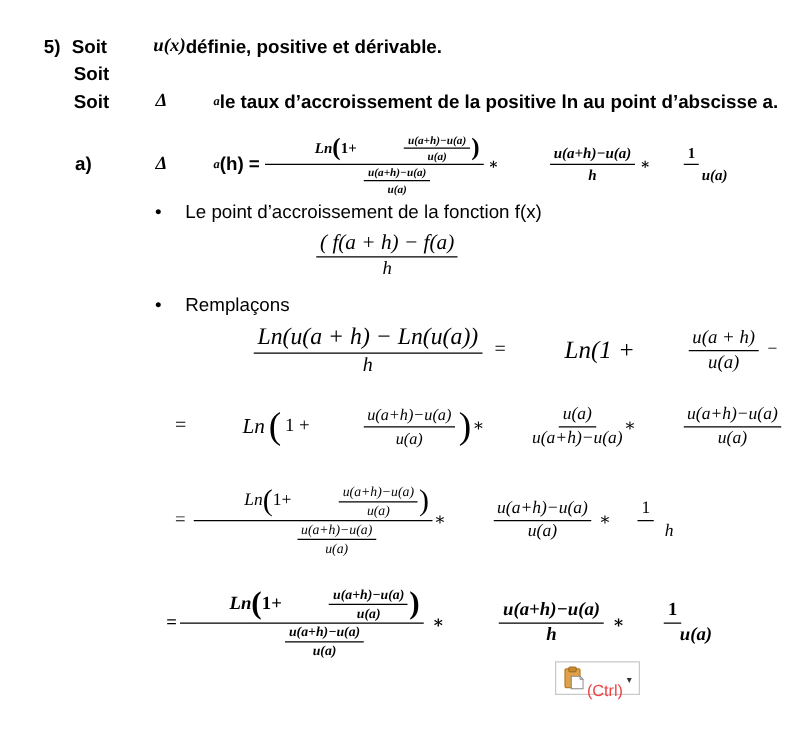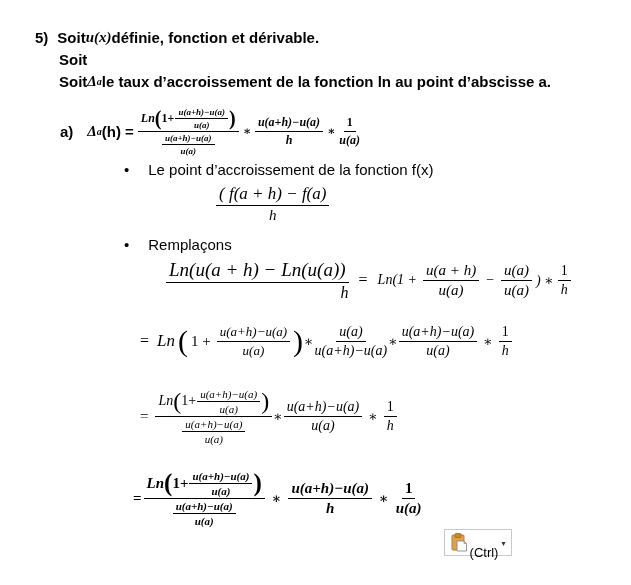--- a/index.html
+++ b/index.html
@@ -2,60 +2,60 @@
 <html><head>
 <meta charset="utf-8">
 <style>
   html,body{margin:0;padding:0;background:#ffffff;}
   .page{position:relative;width:631px;height:585px;background:#ffffff;color:#000;
         font-family:"Liberation Sans",sans-serif;overflow:hidden;}
   .abs{position:absolute;white-space:nowrap;}
   .row{display:flex;align-items:center;white-space:nowrap;}
   .b{font-weight:bold;}
   
-  .m{font-family:"Liberation Serif","DejaVu Serif",serif;font-style:italic;}
+  .m{font-family:"Liberation Serif","DejaVu Serif",serif;font-style:italic;margin-left:37px;}
   .mu{font-family:"Liberation Serif","DejaVu Serif",serif;font-style:normal;}
   
   .fr{display:inline-flex;flex-direction:column;align-items:center;vertical-align:middle;}
   .fr .nu{display:inline-flex;align-items:center;justify-content:center;
           border-bottom:1px solid #000;padding:0 3px 1px;white-space:nowrap;}
   .fr .de{display:inline-flex;align-items:center;justify-content:center;
           padding-top:1px;white-space:nowrap;}
   .tp{font-style:normal;font-family:"Liberation Serif",serif;line-height:0.75;font-weight:normal;}
   .tpb{font-style:normal;font-family:"Liberation Serif",serif;line-height:0.75;font-weight:bold;}
   .sp6{display:inline-block;width:6px;}
   
   .paste-btn{position:absolute;left:444px;top:529px;width:68px;height:27px;
              background:#fff;border:1px solid #c9c9c9;display:flex;align-items:center;
              justify-content:center;gap:3px;cursor:pointer;box-sizing:border-box;}
-  .paste-btn .lbl{font-size:13px;color:#000000;margin-top:20px;}
+  .paste-btn .lbl{font-size:13px;color:#ef4444;margin-top:20px;}
   .paste-btn .caret{font-size:8px;color:#333;padding-top:2px;}
 </style>
 </head>
 <body>
 
 <div class="page">
 
   <div class="abs row" style="left:35px;top:29px;font-size:15px;">
     <span class="b">5)</span>
     <span style="width:9px;"></span>
     <span class="b">Soit </span>
     <span class="m b">u(x)</span>
-    <span class="b"> définie, fonction et dérivable.</span>
+    <span class="b"> définie, positive et dérivable.</span>
   </div>
 
   <div class="abs row" style="left:59px;top:51px;font-size:15px;">
     <span class="b">Soit </span>
   </div>
 
   <div class="abs row" style="left:59px;top:73px;font-size:15px;">
     <span class="b">Soit </span>
     <span class="m b">Δ</span>
       <sub class="m b" style="font-size:10px;">a</sub>
-    <span class="b"> le taux d’accroissement de la fonction ln au point d’abscisse a.</span>
+    <span class="b"> le taux d’accroissement de la positive ln au point d’abscisse a.</span>
   </div>
 
   <div class="abs row" style="left:60px;top:102px;height:58px;font-size:15px;">
     <span class="b">a)</span>
     <span style="width:14px;"></span>
     <span class="m b">Δ</span>
       <sub class="m b" style="font-size:10px;">a</sub>
     <span class="b">(h) =</span>
     <span style="width:4px;"></span>
 
@@ -102,26 +102,26 @@
     </span>
   </div>
 
   <div class="abs row" style="left:124px;top:236px;font-size:15px;">
     <span>•</span>
     <span style="width:19px;"></span>
     <span>Remplaçons</span>
   </div>
 
   <div class="abs row" style="left:166px;top:254px;height:52px;">
-    <span class="fr" style="font-size:19px;align-items:flex-end;">
+    <span class="fr" style="font-size:19px;">
       <span class="nu m">Ln(u(a + h) − Ln(u(a))</span>
       <span class="de m" style="font-size:16px;">h</span>
     </span>
     <span class="mu" style="font-size:16px;margin:0 10px;">=</span>
-    <span class="m" style="font-size:14px;">Ln(1 +</span>
+    <span class="m" style="font-size:20px;">Ln(1 +</span>
     <span class="sp6"></span>
     <span class="fr" style="font-size:15px;">
       <span class="nu m">u(a + h)</span>
       <span class="de m">u(a)</span>
     </span>
     <span class="mu" style="font-size:14px;margin:0 7px;">−</span>
     <span class="fr" style="font-size:15px;">
       <span class="nu m">u(a)</span>
       <span class="de m">u(a)</span>
     </span>

